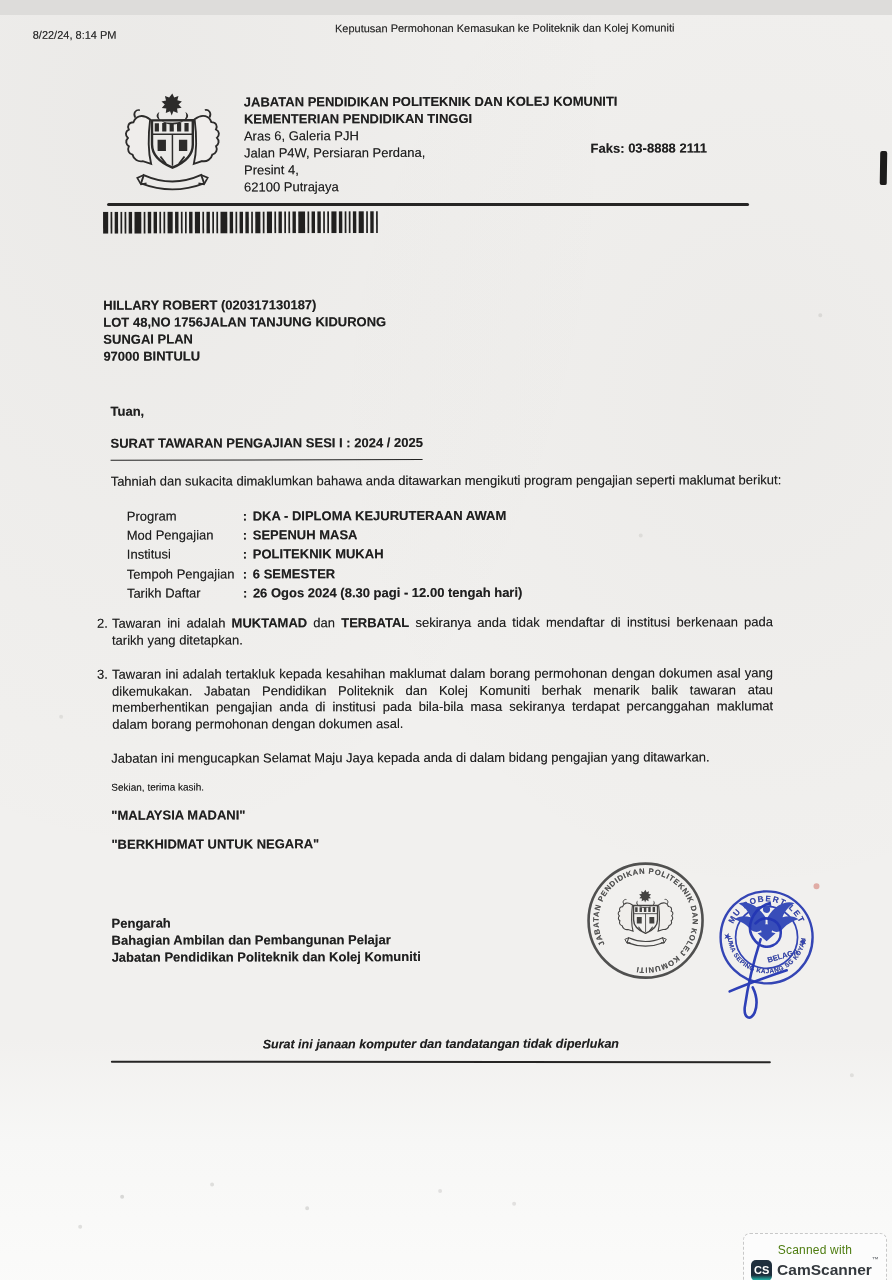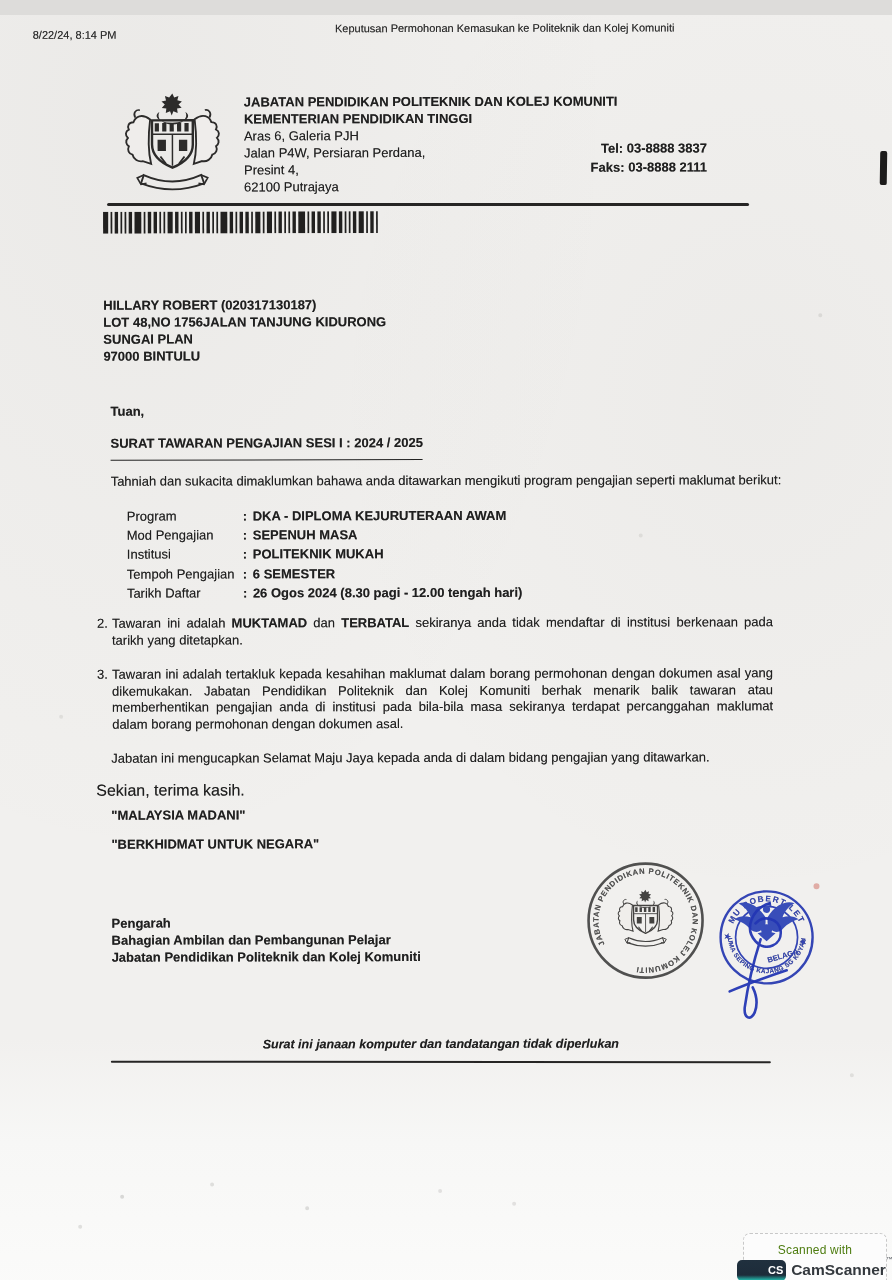--- a/index.html
+++ b/index.html
@@ -43,21 +43,21 @@
   .dlabel{width:116px;}
   .dcolon{width:10px;font-weight:700;}
   .dvalue{font-weight:700;}
   
   .clause{left:97px;width:676px;font-size:13px;line-height:16.5px;display:flex;}
   .clause .num{width:15px;flex:0 0 15px;}
   .clause .ctext{flex:1;text-align:justify;}
   .clause2{top:600px;}
   .clause3{top:651px;}
   .wish{left:111px;top:735px;width:680px;font-size:13px;}
-  .thanks{left:96px;top:766px;font-size:16px;}
+  .thanks{left:111px;top:766px;font-size:10px;}
   .slogan1{left:111px;top:792px;font-size:13px;font-weight:700;}
   .slogan2{left:111px;top:821px;font-size:13px;font-weight:700;}
   .signatory{left:111px;top:900px;font-size:13px;line-height:16.8px;font-weight:700;}
   
   .stamps{left:560px;top:835px;}
   .footer-note{left:0;right:12px;top:1022px;text-align:center;font-size:12.5px;font-style:italic;font-weight:600;}
   
   .artifact-bar{left:881px;top:137px;width:7px;height:34px;background:#1d1c1b;border-radius:2px;transform:rotate(1deg);}
   .speckles{left:0;top:0;width:2px;height:2px;background:transparent;border-radius:50%;
     box-shadow:120px 1180px 0 1px rgba(120,118,115,.25),210px 1168px 0 1px rgba(120,118,115,.2),
@@ -66,21 +66,21 @@
     640px 520px 0 1px rgba(120,118,115,.14),820px 300px 0 1px rgba(120,118,115,.16),
     60px 700px 0 1px rgba(120,118,115,.14),850px 1060px 0 1px rgba(120,118,115,.16);}
   
   .cs-badge{left:743px;top:1218px;width:144px;height:57px;background:#fcfcfc;
     border:1.6px dashed #c8c8c8;border-radius:7px;box-sizing:border-box;
     display:flex;flex-direction:column;align-items:center;justify-content:center;gap:3px;}
   .cs-line1{font-size:12px;color:#4d7c0f;letter-spacing:.2px;}
   .cs-line2{display:flex;align-items:center;gap:5px;}
   .cs-icon{width:21px;height:21px;border-radius:5px;color:#fff;font-size:11px;font-weight:700;
     display:flex;align-items:center;justify-content:center;
-    background:linear-gradient(180deg,#20303e 0%,#1d2c3a 72%,#25d0bf 100%);padding-left:28px;}
+    background:linear-gradient(180deg,#20303e 0%,#1d2c3a 72%,#25d0bf 100%);}
   .cs-brand{font-size:15.5px;font-weight:700;color:#33383d;}
   .cs-tm{font-size:7px;color:#7a7e82;vertical-align:top;position:relative;top:-5px;}
 </style>
 </head>
 <body>
 
 <svg width="0" height="0" style="position:absolute" aria-hidden="true">
   <defs>
     <symbol id="coat" viewBox="0 0 120 110">
       <g stroke="#2c2b2a" fill="none" stroke-width="2">
@@ -125,21 +125,20 @@
     </div>
     <div class="abs lh-text">
       <div class="b">JABATAN PENDIDIKAN POLITEKNIK DAN KOLEJ KOMUNITI</div>
       <div class="b">KEMENTERIAN PENDIDIKAN TINGGI</div>
       <div>Aras 6, Galeria PJH</div>
       <div>Jalan P4W, Persiaran Perdana,</div>
       <div>Presint 4,</div>
       <div>62100 Putrajaya</div>
     </div>
     <div class="abs lh-contact">
-      <div>Tel: 03-8888 3837</div>
       <div>Faks: 03-8888 2111</div>
     </div>
 
     <div class="rule rule-top"></div>
 
     <div class="abs barcode">
       <svg id="barcode-svg" width="284" height="22" viewBox="0 0 284 22">
           <rect x="1" y="0" width="5.1" height="22"></rect>
           <rect x="8.5" y="0" width="1.7" height="22"></rect>
           <rect x="12.6" y="0" width="3.4" height="22"></rect>

